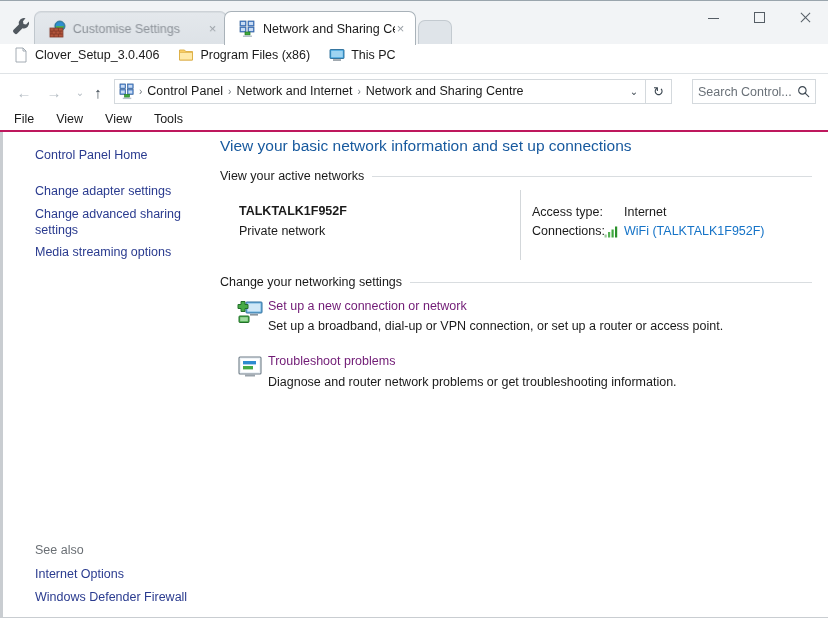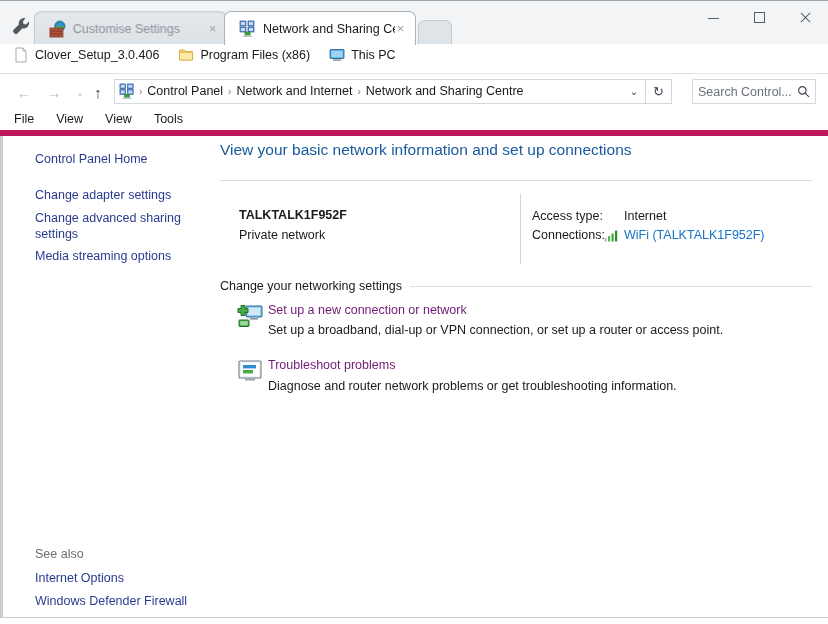--- a/index.html
+++ b/index.html
@@ -286,21 +286,21 @@
     white-space: nowrap;
   }
 
   
   .content {
     position: absolute;
     left: 0; top: 130px;
     width: 828px;
     height: 488px;
     background: #ffffff;
-    border-top: 6px solid #be185d;
+    border-top: 2px solid #be185d;
     box-sizing: border-box;
   }
   .sidebar {
     position: absolute;
     left: 0; top: 0;
     width: 218px;
     height: 487px;
     background: #ffffff;
     border-left: 3px solid #c9cdd1;
     box-sizing: border-box;
@@ -590,20 +590,21 @@
       <div class="seealso-title">See also</div>
       <a class="seealso-link sa-internet">Internet Options</a>
       <a class="seealso-link sa-firewall">Windows Defender Firewall</a>
     </div>
 
     <div class="main">
 
       <div class="page-heading">View your basic network information and set up connections</div>
 
       <div class="section-head sh-active">
+        <span class="sh-text">View your active networks</span>
         <span class="sh-rule"></span>
       </div>
 
       <div class="net-name">TALKTALK1F952F</div>
       <div class="net-type">Private network</div>
       <div class="net-divider"></div>
 
       <div class="detail-label dl-access">Access type:</div>
       <div class="detail-value dv-access">Internet</div>
 

